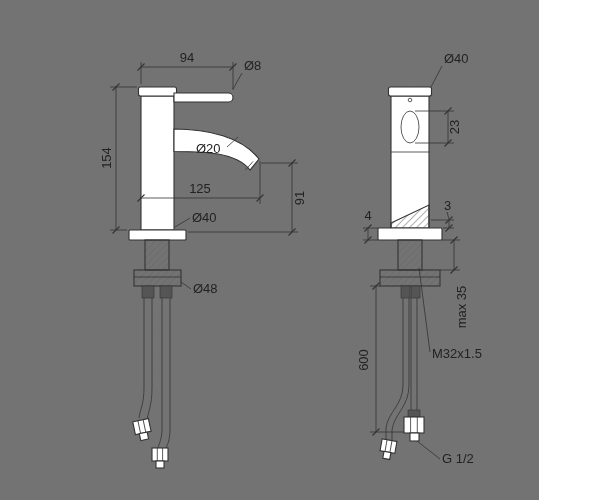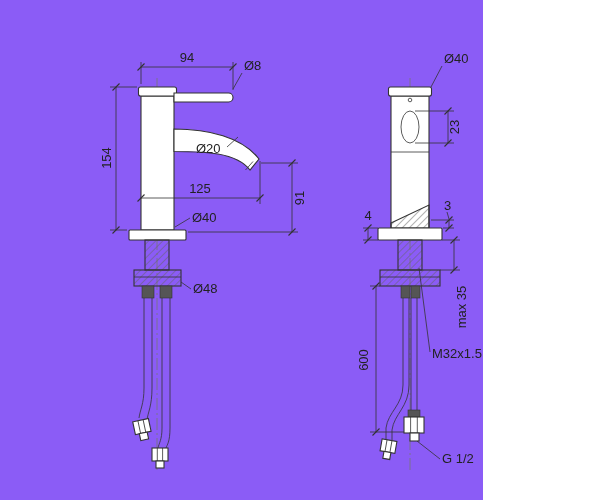--- a/index.html
+++ b/index.html
@@ -1,17 +1,17 @@
 <!DOCTYPE html>
 <html><head>
 <meta charset="utf-8">
 <style>
   html,body{margin:0;padding:0;background:#fff;}
   #stage{
-    width:483px;height:500px;background:#8b5cf6;position:relative;overflow:hidden;
+    width:539px;height:500px;background:#737373;position:relative;overflow:hidden;
     font-family:"Liberation Sans", sans-serif;
   }
   svg text{
     font-family:"Liberation Sans", sans-serif;
     font-size:13px;
     fill:#222;
   }
   .outline{fill:#ffffff;stroke:#333;stroke-width:1.1;}
   .thin{fill:none;stroke:#333;stroke-width:0.8;}
   .dim{stroke:#333;stroke-width:0.8;fill:none;}

